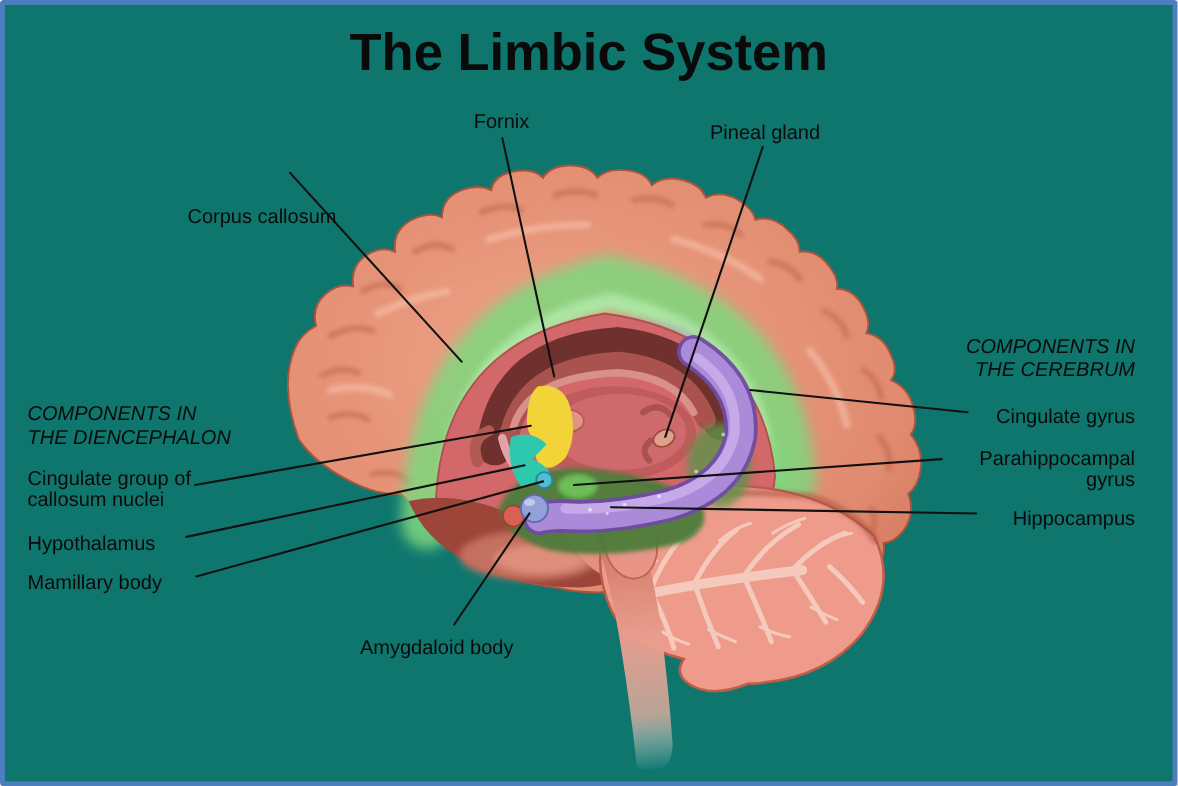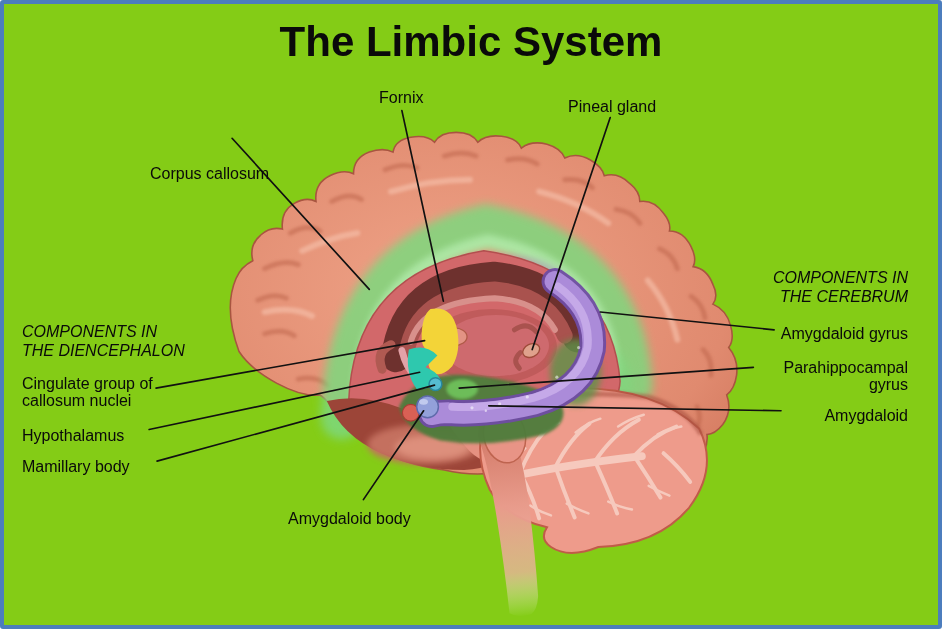--- a/index.html
+++ b/index.html
@@ -1,20 +1,20 @@
 <!DOCTYPE html>
 <html><head>
 <meta charset="utf-8">
 <style>
   html,body{margin:0;padding:0;background:#fff;}
   #stage{
     position:relative;
     width:942px;height:629px;
     box-sizing:border-box;
-    background:#84cc16;
+    background:#0f766e;
     border:4px solid #4C7DBD;
     border-radius:3px;
     overflow:hidden;
     font-family:"Liberation Sans",sans-serif;
   }
   #art{position:absolute;left:0;top:0;width:100%;height:100%;}
   .title{
     position:absolute;top:14px;left:0;width:100%;
     text-align:center;
     font-size:42px;font-weight:bold;color:#0a0a0a;
@@ -250,21 +250,21 @@
 
   <div class="label" style="left:18px;top:454px;">Mamillary body</div>
 
   <div class="label" style="left:284px;top:506px;">Amygdaloid body</div>
 
   <div class="label hdr r" style="right:30px;top:264px;">
     <div>COMPONENTS IN</div>
     <div>THE CEREBRUM</div>
   </div>
 
-  <div class="label r" style="right:30px;top:321px;">Amygdaloid gyrus</div>
+  <div class="label r" style="right:30px;top:321px;">Cingulate gyrus</div>
 
   <div class="label r" style="right:30px;top:355px;">
     <div>Parahippocampal</div>
     <div>gyrus</div>
   </div>
 
-  <div class="label r" style="right:30px;top:403px;">Amygdaloid</div>
+  <div class="label r" style="right:30px;top:403px;">Hippocampus</div>
 </div>
 
 </body></html>

